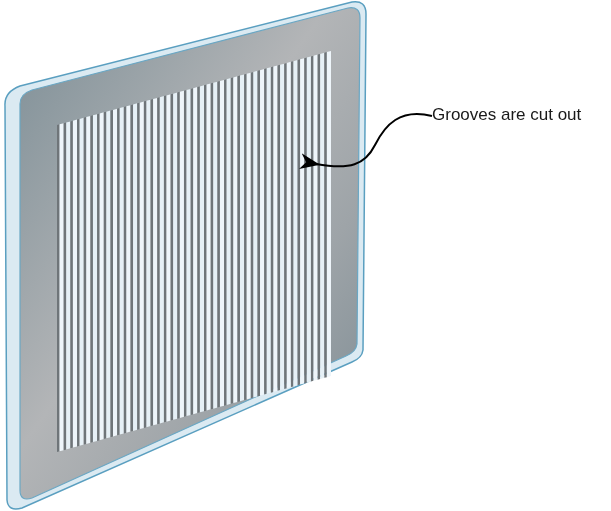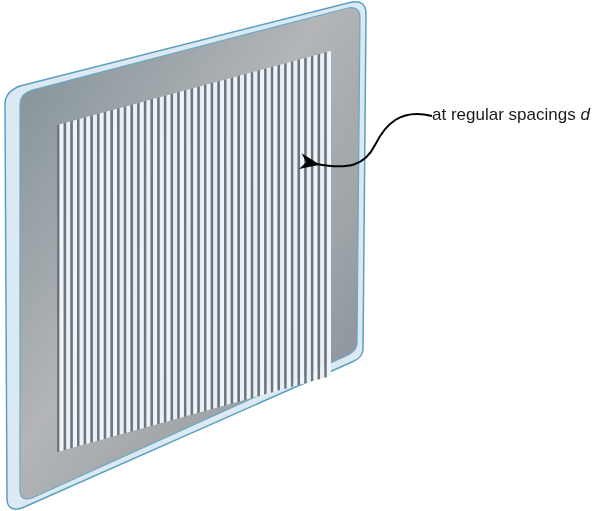--- a/index.html
+++ b/index.html
@@ -132,14 +132,14 @@
       <polygon points="317.6341463414634,54.609756097560975 320.1736585365854,53.923902439024396 320.1736585365854,379.00292682926835 317.6341463414634,379.70731707317077" fill="#6f7579"></polygon>
       <polygon points="320.1736585365854,53.923902439024396 324.3170731707317,52.804878048780495 324.3170731707317,377.8536585365854 320.1736585365854,379.00292682926835" fill="#e6f0f6"></polygon>
       <polygon points="324.3170731707317,52.804878048780495 326.8565853658537,52.11902439024391 326.8565853658537,377.14926829268296 324.3170731707317,377.8536585365854" fill="#6f7579"></polygon>
       <polygon points="326.8565853658537,52.11902439024391 331,51 331,376 326.8565853658537,377.14926829268296" fill="#eef5fa"></polygon>
     </g>
 
   <path d="M 432 116 C 400 108, 385 125, 375 145 C 365 165, 350 170, 316 164" fill="none" stroke="#000" stroke-width="2" marker-end="url(#arrowHead)"></path>
 </svg>
 
 <div class="label">
-  <div><span>at regular spacings </span><span class="var">d</span></div>
+  <div>Grooves are cut out</div>
 </div>
 
 </body></html>

